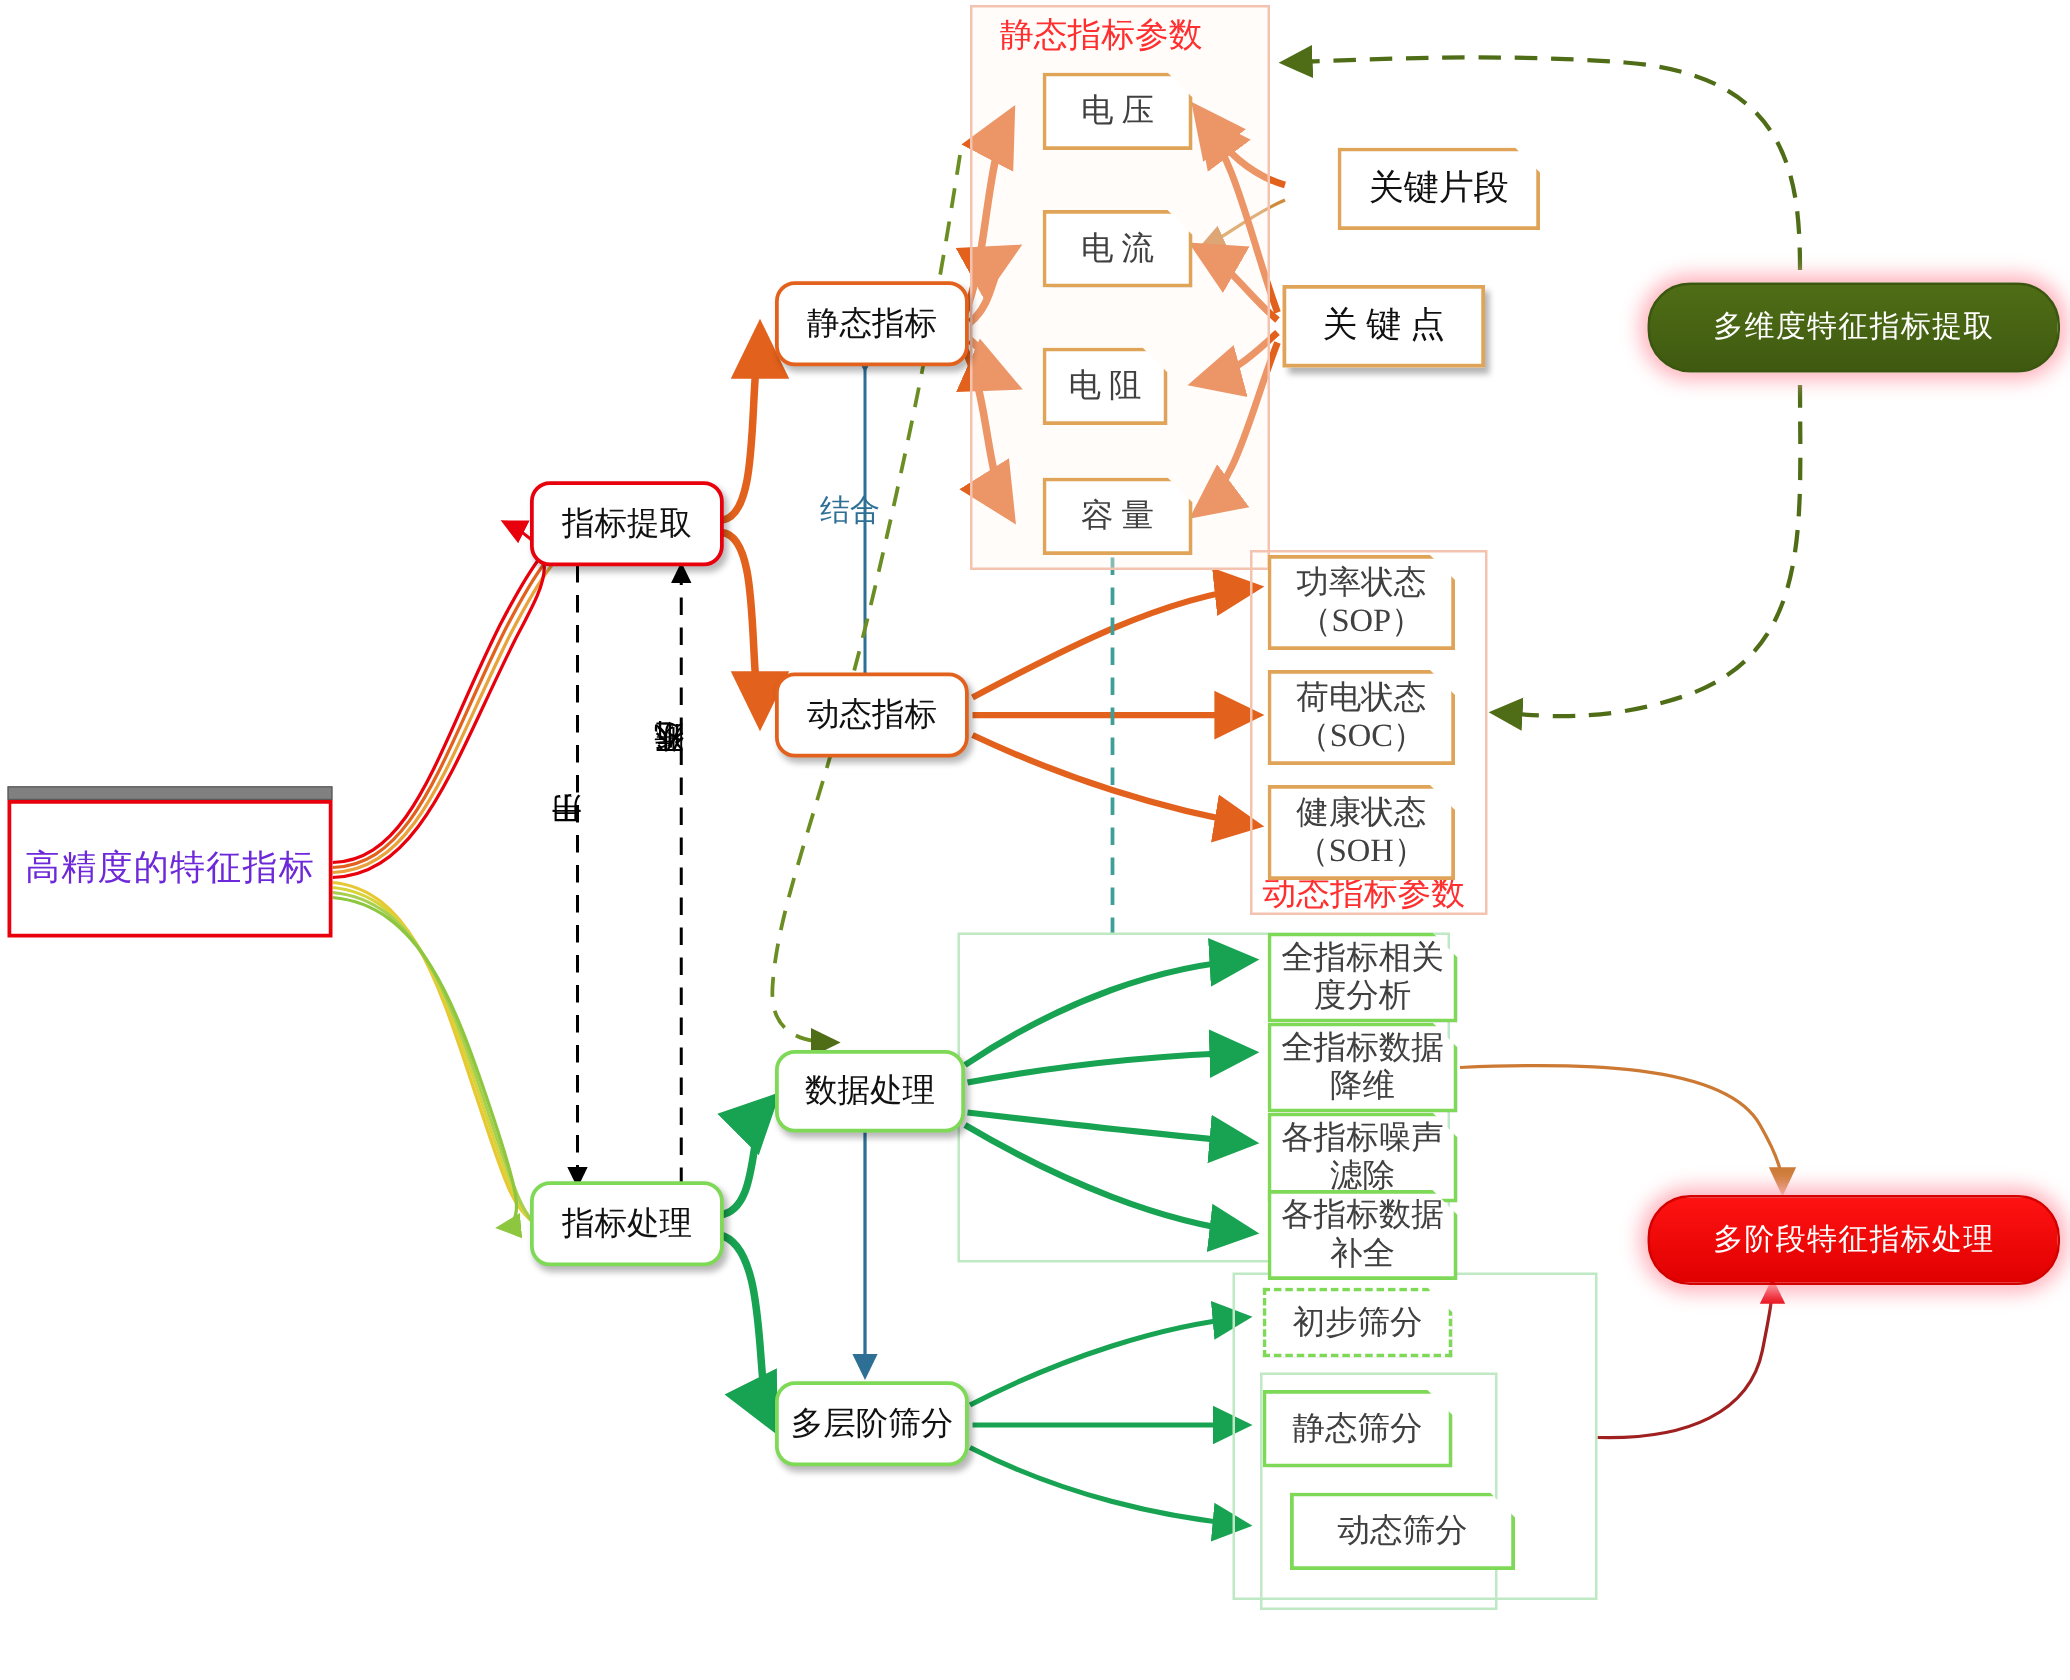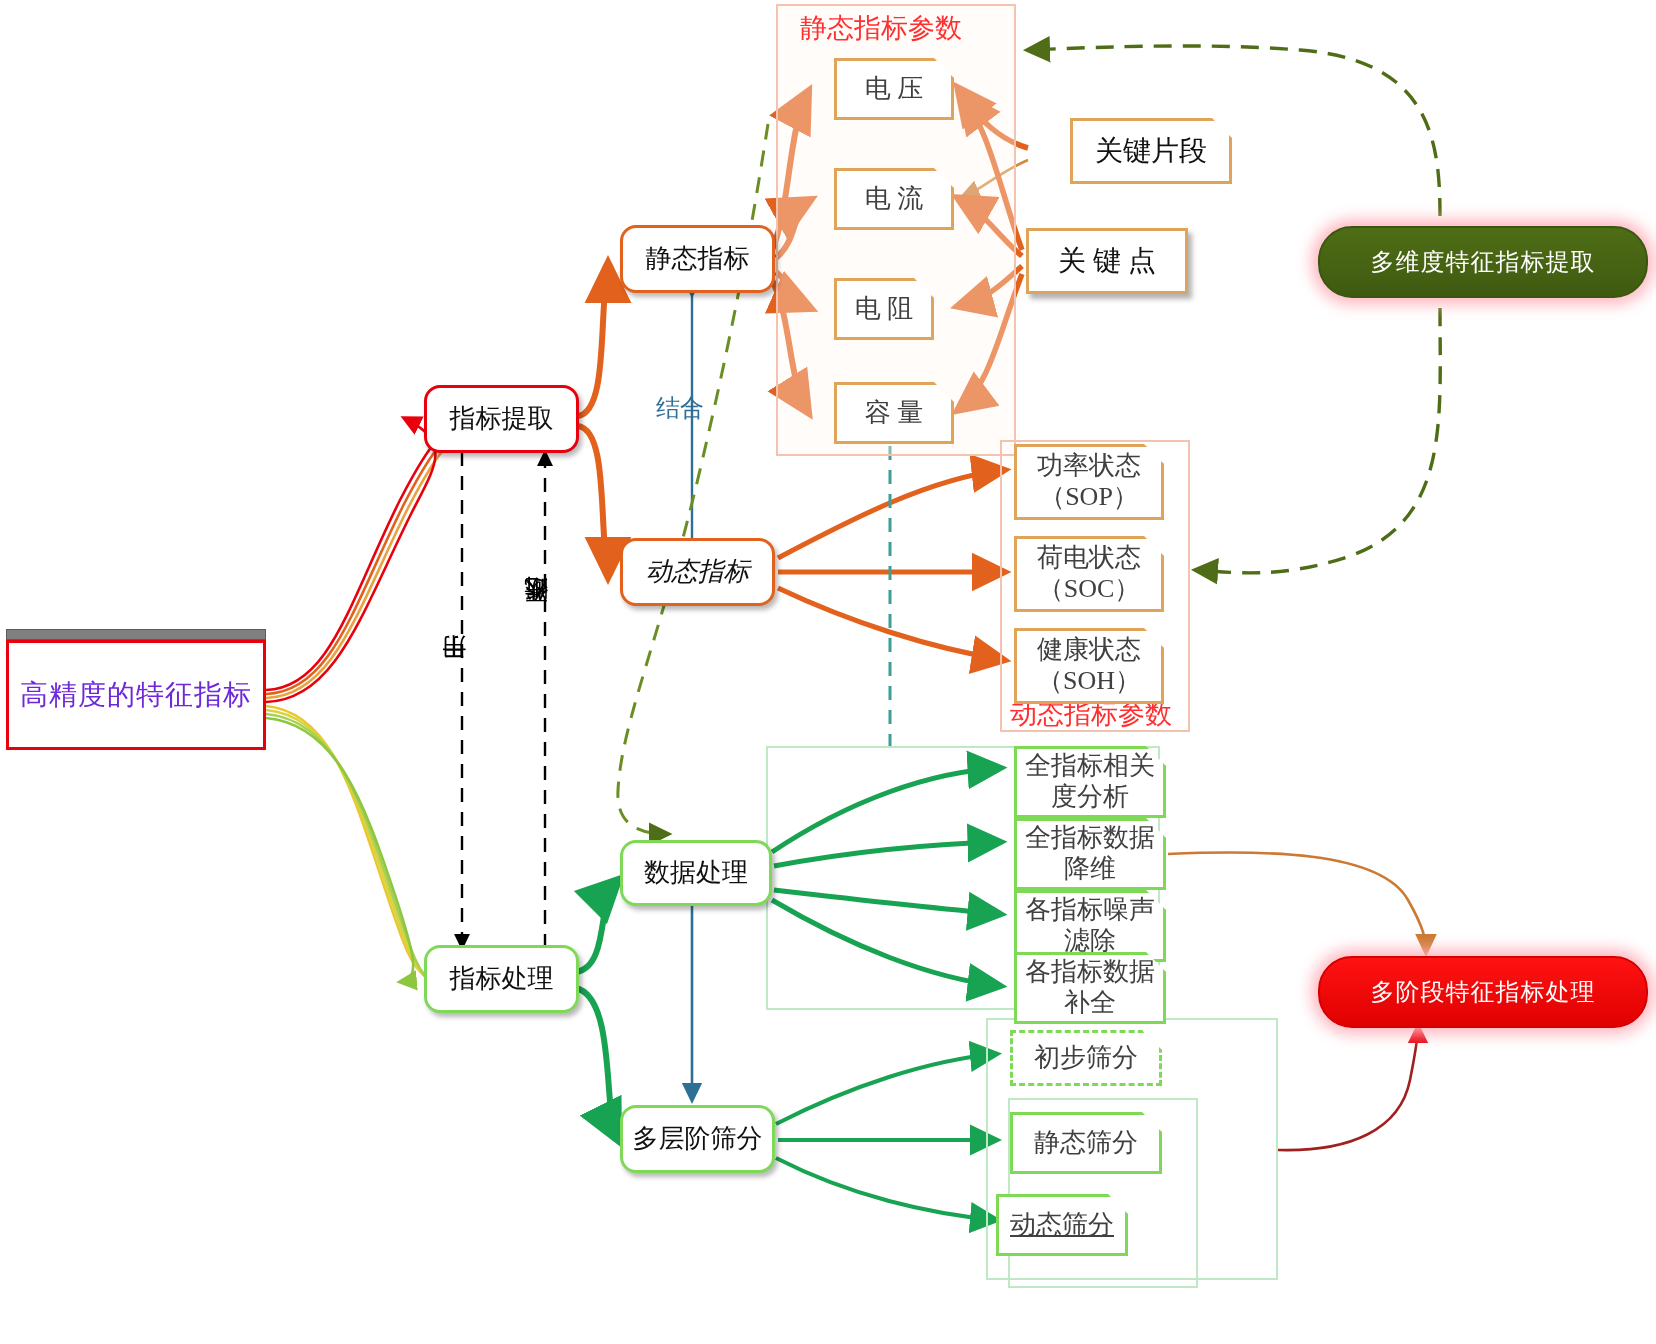--- a/index.html
+++ b/index.html
@@ -196,21 +196,21 @@
   </div>
 
   <div class="node rnd green" style="left:424px;top:945px;width:155px;height:68px;">
     <span>指标处理</span>
   </div>
 
   <div class="node rnd orange" style="left:620px;top:225px;width:155px;height:68px;">
     <span>静态指标</span>
   </div>
 
-  <div class="node rnd orange" style="left:620px;top:538px;width:155px;height:68px;font-style:italic;">
+  <div class="node rnd orange" style="left:620px;top:538px;width:155px;height:68px;">
     <span>动态指标</span>
   </div>
 
   <div class="node rnd green" style="left:620px;top:840px;width:152px;height:66px;">
     <span>数据处理</span>
   </div>
 
   <div class="node rnd green" style="left:620px;top:1105px;width:155px;height:68px;">
     <span>多层阶筛分</span>
   </div>
@@ -264,21 +264,21 @@
     <span class="two">各指标数据</span>
     <span class="two">补全</span>
   </div>
 
   <div class="node snip gc-dash" style="left:1010px;top:1030px;width:152px;height:56px;">
     <span>初步筛分</span>
   </div>
   <div class="node snip gc" style="left:1010px;top:1112px;width:152px;height:62px;">
     <span>静态筛分</span>
   </div>
-  <div class="node snip gc" style="left:996px;top:1194px;width:132px;height:62px;text-decoration:underline;">
+  <div class="node snip gc" style="left:1032px;top:1194px;width:180px;height:62px;">
     <span>动态筛分</span>
   </div>
 
   <div class="node cap olive" style="left:1318px;top:226px;width:330px;height:72px;">
     <span>多维度特征指标提取</span>
   </div>
   <div class="node cap red" style="left:1318px;top:956px;width:330px;height:72px;">
     <span>多阶段特征指标处理</span>
   </div>
 

